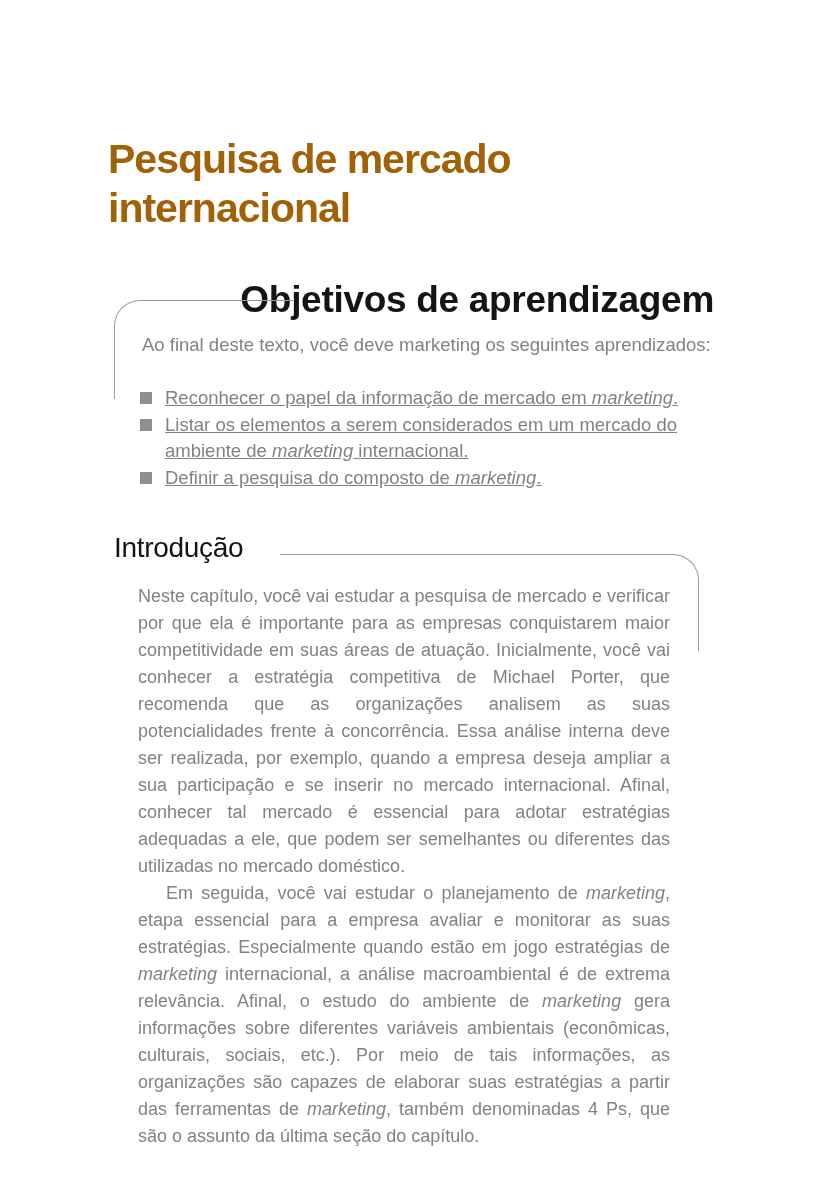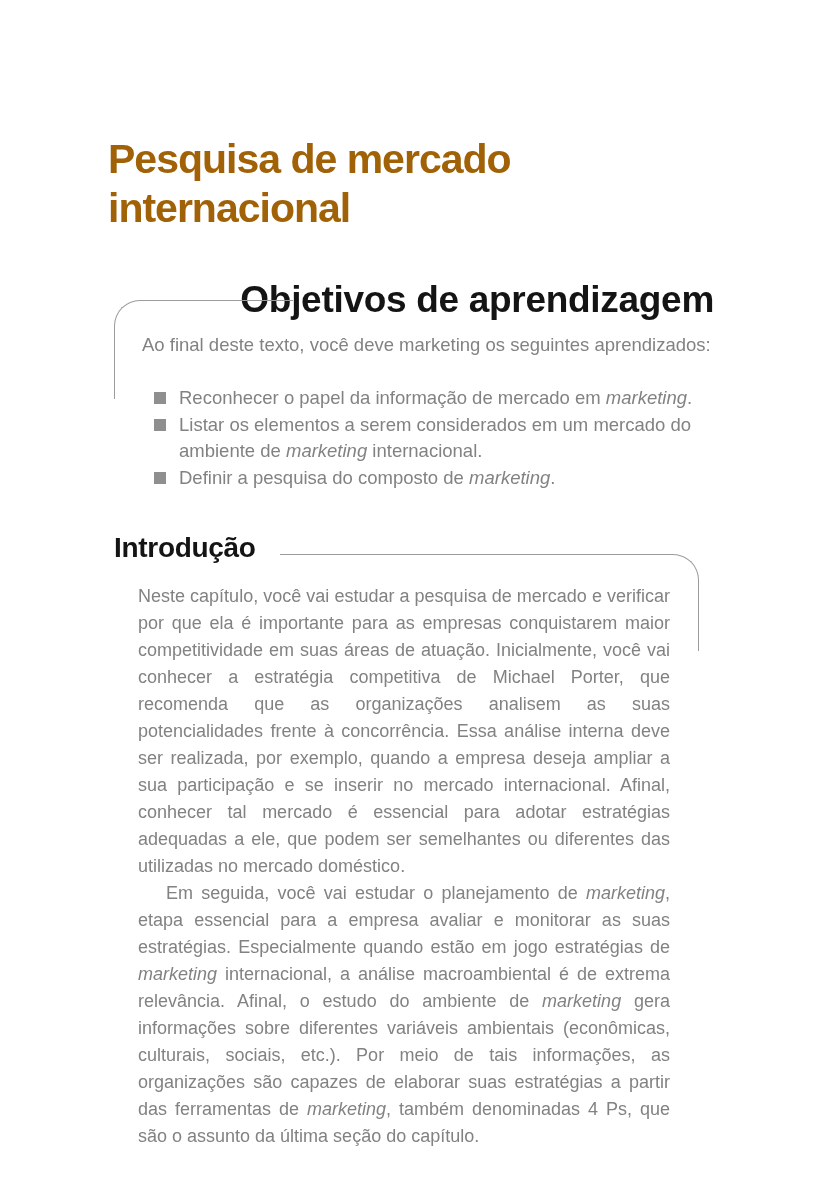--- a/index.html
+++ b/index.html
@@ -64,21 +64,22 @@
     margin: 27px 0 0 26px;
     padding: 0;
   }
   .objectives-list li {
     display: flex;
     align-items: flex-start;
     gap: 13px;
     font-size: 18.5px;
     line-height: 26px;
     color: #828282;
-    margin: 0 0 1px 14px;
+    margin: 0 0 1px 0;
+    text-decoration: underline;
   }
   .square-bullet {
     flex: none;
     width: 12px;
     height: 12px;
     margin-top: 7px;
     background: #8f8f8f;
   }
 
   
@@ -86,21 +87,21 @@
     position: absolute;
     left: 114px;
     top: 530px;
     width: 600px;
   }
   .introduction h2 {
     margin: 0;
     display: inline-block;
     font-size: 28px;
     line-height: 36px;
-    font-weight: bold;
+    font-weight: normal;
     letter-spacing: -0.3px;
     color: #141414;
   }
   .introduction-bracket {
     position: absolute;
     left: 166px;
     right: 15px;
     top: 24px;
     height: 96px;
     border-top: 1.5px solid #9c9c9c;

